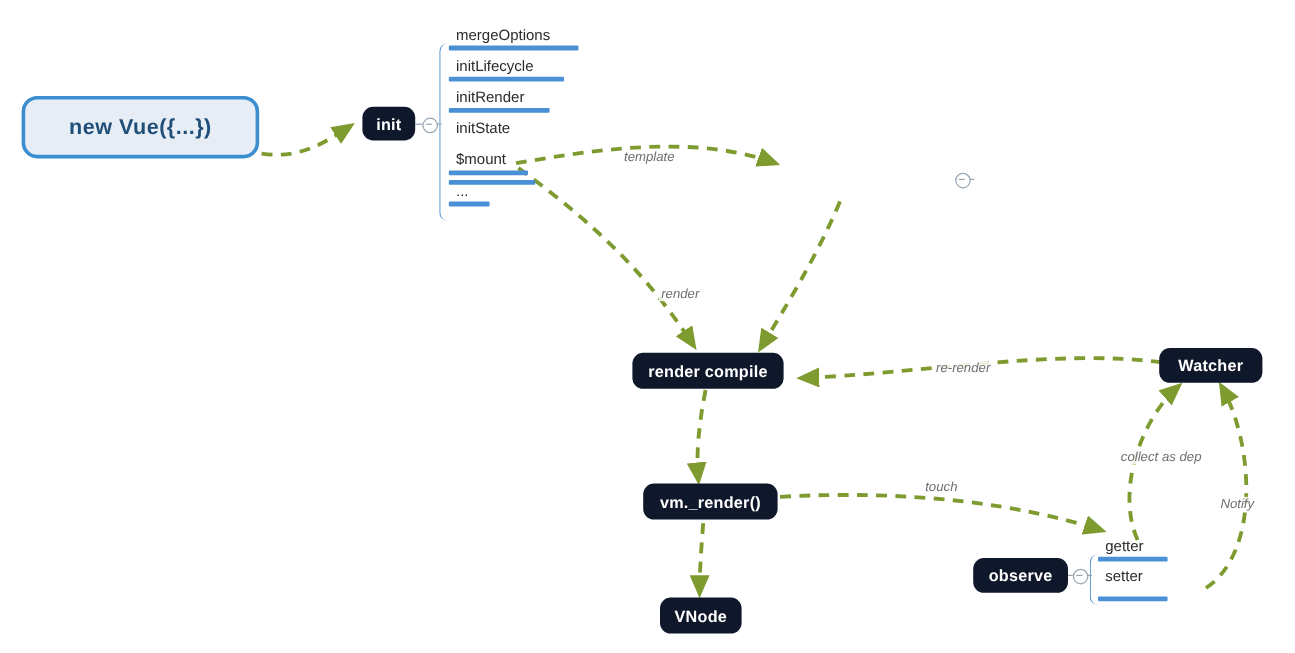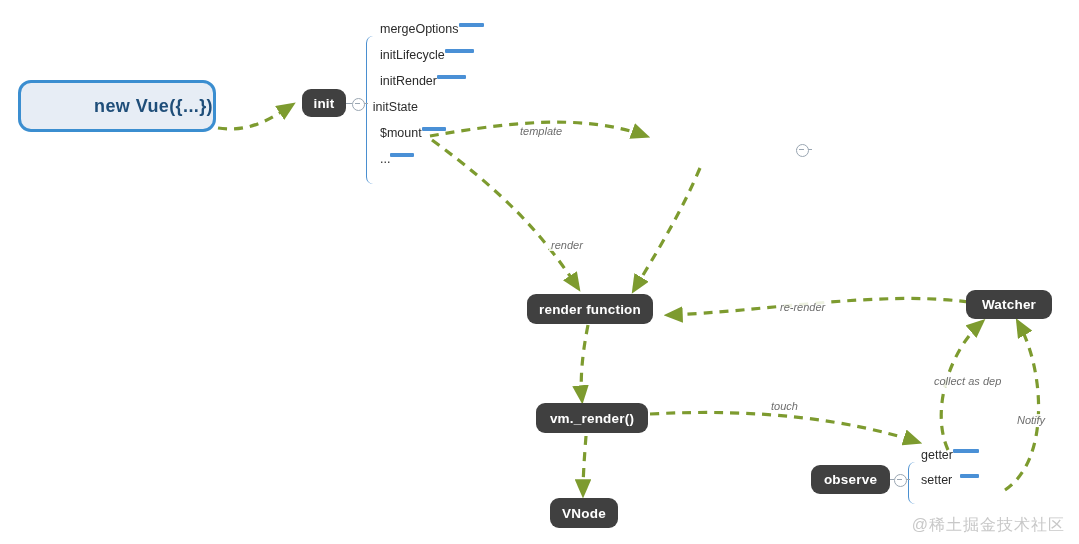--- a/index.html
+++ b/index.html
@@ -28,21 +28,21 @@
   }
 
   
   .node {
     position: absolute;
     box-sizing: border-box;
     display: flex;
     align-items: center;
     justify-content: center;
     color: #ffffff;
-    background: #404040;
+    background: #0f172a;
     border-radius: 9px;
     font-weight: bold;
     font-size: 13.5px;
     letter-spacing: 0.2px;
     white-space: nowrap;
     z-index: 5;
   }
   .node.root {
     background: #e7edf5;
     border: 3px solid #3b8ed0;
@@ -63,22 +63,22 @@
     top: 0;
     box-sizing: border-box;
     border-left: 1.3px solid #4a8fd0;
     border-top-left-radius: 7px;
     border-bottom-left-radius: 7px;
   }
   .branch-item {
     position: absolute;
     box-sizing: border-box;
     display: flex;
-    flex-direction: row;
-    justify-content: flex-end;
+    flex-direction: column;
+    justify-content: center;
   }
   .branch-label {
     font-size: 12.5px;
     color: #2b2b2b;
     line-height: 15px;
     padding-left: 6px;
     white-space: nowrap;
   }
   .branch-underline {
     height: 4px;
@@ -165,21 +165,21 @@
       <path d="M650,414 C760,408 850,420 918,442"></path>
 
       <path d="M948,450 C930,410 950,350 982,322"></path>
 
       <path d="M1005,490 C1050,460 1045,370 1018,322"></path>
 
       <path d="M968,302 C880,290 760,312 668,315"></path>
     </g>
   </svg>
 
-  <div class="node root" style="left:18px; top:80px; width:198px; height:52px;justify-content:flex-end;">
+  <div class="node root" style="left:18px; top:80px; width:198px; height:52px;">
     <span>new Vue({...})</span>
   </div>
 
   <div class="node" style="left:302px; top:89px; width:44px; height:28px;">
     <span>init</span>
   </div>
   <div class="toggle-stem" style="left:346px; top:102.5px; width:6px;"></div>
   <div class="toggle" style="left:352px; top:97.5px;"></div>
   <div class="toggle-stem" style="left:363px; top:102.5px; width:5px;"></div>
 
@@ -216,21 +216,21 @@
       <div class="branch-underline" style="width:34px;"></div>
     </div>
   </div>
 
   <div class="toggle-stem" style="left:796px; top:148.5px; width:4px;"></div>
   <div class="toggle" style="left:796px; top:143.5px;"></div>
   <div class="toggle-stem" style="left:807px; top:148.5px; width:5px;"></div>
 
 
   <div class="node" style="left:527px; top:294px; width:126px; height:30px;">
-    <span>render function</span>
+    <span>render compile</span>
   </div>
 
   <div class="node" style="left:536px; top:403px; width:112px; height:30px;">
     <span>vm._render()</span>
   </div>
 
   <div class="node" style="left:550px; top:498px; width:68px; height:30px;">
     <span>VNode</span>
   </div>
 
@@ -271,15 +271,14 @@
   <div class="edge-label" style="left:769px; top:400px;">
     <span>touch</span>
   </div>
   <div class="edge-label" style="left:932px; top:375px;">
     <span>collect as dep</span>
   </div>
   <div class="edge-label" style="left:1015px; top:414px;">
     <span>Notify</span>
   </div>
 
-  <div class="watermark">@稀土掘金技术社区</div>
 
 </div>
 
 </body></html>

